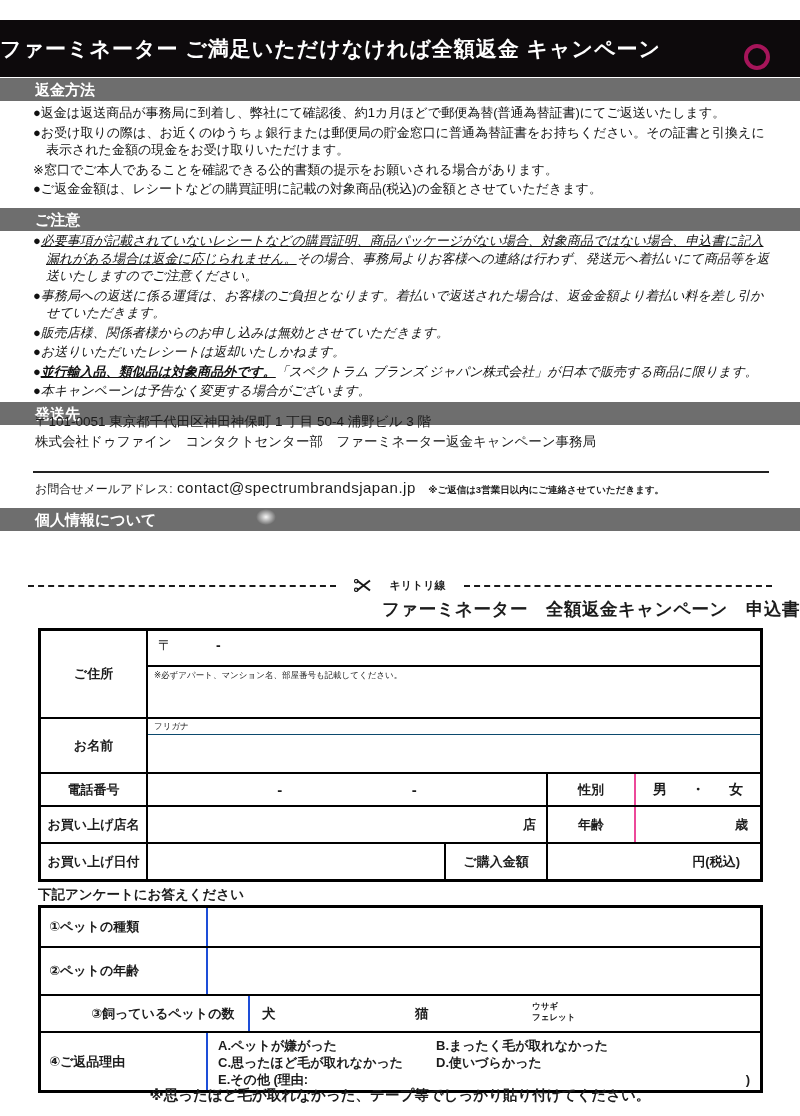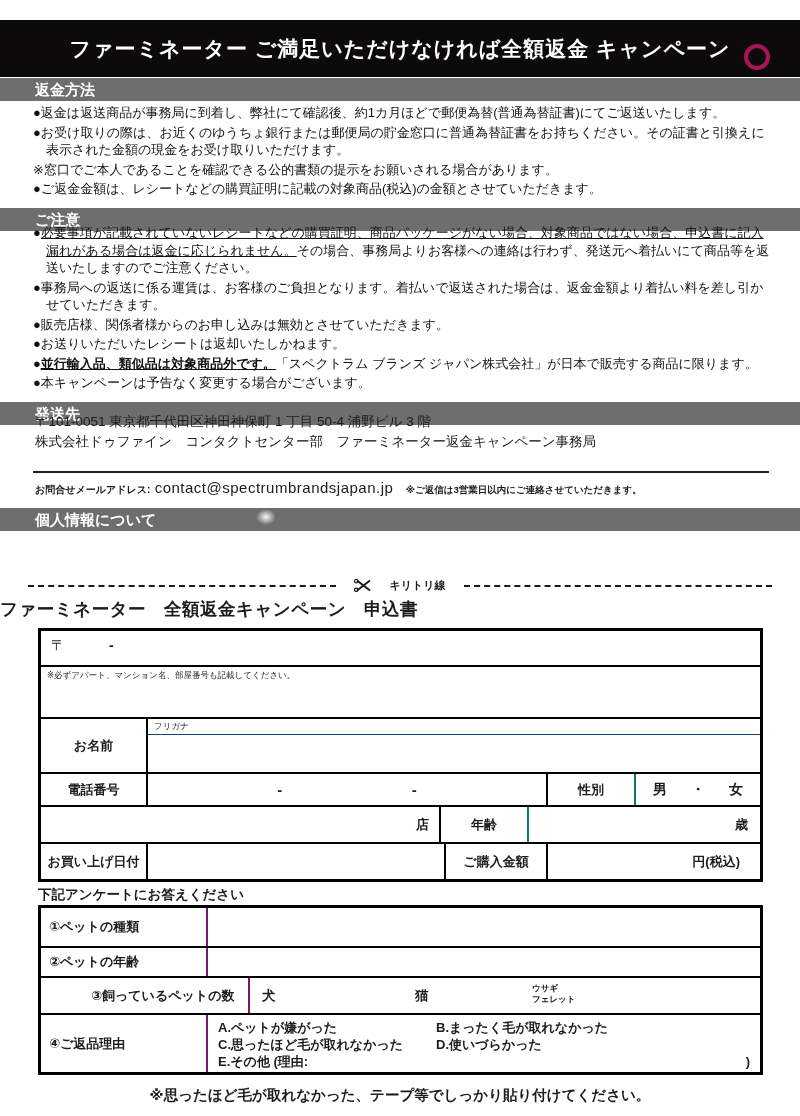--- a/index.html
+++ b/index.html
@@ -1,93 +1,93 @@
 <!DOCTYPE html>
 <html><head>
 <meta charset="utf-8">
 <style>
   * { margin:0; padding:0; box-sizing:border-box; }
   body { font-family:"Liberation Sans","DejaVu Sans",sans-serif; background:#ffffff; }
   .page { position:relative; width:800px; height:1116px; background:#fff; overflow:hidden; color:#1c1c1c; }
 
   
   .banner { position:absolute; left:0; top:20px; width:800px; height:57px; background:#0d0a0c; }
-  .banner-title { position:absolute; left:0; top:15px; width:100%; text-align:center;
+  .banner-title { position:absolute; left:0; top:15px; width:100%; 
     color:#fff; font-size:21px; font-weight:bold; letter-spacing:1px; }
   .ring { position:absolute; right:30px; top:24px; width:26px; height:26px;
     border:4px solid #a6155a; border-radius:50%; }
 
   
   .bar { position:absolute; left:0; width:800px; height:23px; background:#6e6e6e;
     color:#fff; font-weight:bold; font-size:15px; line-height:23px; padding-left:35px; }
   .bar1 { top:78px; } .bar2 { top:208px; } .bar3 { top:402px; } .bar4 { top:508px; }
   .artifact { position:absolute; left:256px; top:509px; width:20px; height:16px; border-radius:50%;
     background:radial-gradient(ellipse at center, rgba(255,255,255,.95) 0%, rgba(255,255,255,0) 70%); }
 
   
   .content { position:absolute; left:33px; width:742px; font-size:13px; line-height:17.5px; color:#111; }
-  .c1 { top:104px; } .c2 { top:224px; } .c4 { top:535px; }
+  .c1 { top:104px; } .c2 { top:232px;font-style:italic; } .c4 { top:535px; }
   .li { padding-left:13px; text-indent:-13px; margin-bottom:2px; }
   .u  { text-decoration:underline; }
   .bu { font-weight:bold; text-decoration:underline; }
 
   
   .ship { position:absolute; left:35px; top:412px; width:735px; font-size:13.5px; line-height:20px; }
   .ship-divider { position:absolute; left:33px; top:471px; width:736px; border-top:2px solid #222; }
   .contact { position:absolute; left:35px; top:479px; width:740px; white-space:nowrap; }
-  .contact-label { font-weight:bold; font-size:10px; }
+  .contact-label { font-weight:normal; font-size:12px; }
   .contact-email { font-size:15px; letter-spacing:.5px; }
   .contact-note  { font-size:9.5px; font-weight:bold; margin-left:8px; }
 
   
   .cut { position:absolute; left:28px; top:578px; width:744px; display:flex; align-items:center; gap:18px; }
   .cut .dash { flex:1; border-top:2.5px dashed #1a1a1a; }
   .cut-label { font-size:11px; font-weight:bold; white-space:nowrap; }
   .scissors { display:flex; align-items:center; }
 
   
-  .form-title { position:absolute; left:0; top:597px; width:800px; text-align:left;
+  .form-title { position:absolute; left:0; top:597px; width:800px; text-align:right;
     font-size:17.5px; font-weight:bold; letter-spacing:.5px; }
   .main-table { position:absolute; left:38px; top:628px; width:725px; border:3px solid #000; background:#fff; }
   .trow { display:flex; border-bottom:2px solid #000; }
   .trow:last-child { border-bottom:none; }
   .lbl { width:107px; border-right:2px solid #000; display:flex; align-items:center;
     justify-content:center; font-weight:bold; font-size:13px; text-align:center; }
   .r-address { height:88px; } .r-name { height:55px; } .r-phone { height:33px; }
   .r-store { height:37px; } .r-date { height:35px; }
   .vcol { flex:1; display:flex; flex-direction:column; }
   .sub1 { height:36px; border-bottom:2px solid #000; padding:6px 0 0 10px; font-size:14px; }
   .postal-dash { margin-left:44px; font-weight:bold; }
   .sub2 { flex:1; font-size:8.5px; padding:3px 0 0 6px; color:#222; }
   .furigana { height:16px; border-bottom:1px solid #0c4a6e; font-size:8.5px; padding:2px 0 0 6px; color:#222; }
   .name-space { flex:1; }
   .phone-val { width:400px; border-right:2px solid #000; display:flex; justify-content:space-evenly;
     align-items:center; font-weight:bold; font-size:15px; }
-  .cell-lbl { width:88px; border-right:2px solid #0f766e; display:flex; align-items:center;
+  .cell-lbl { width:88px; border-right:2px solid #ec4899; display:flex; align-items:center;
     justify-content:center; font-weight:bold; font-size:13px; }
   .gender-val { flex:1; display:flex; justify-content:center; align-items:center; gap:24px;
     font-weight:bold; font-size:14px; }
   .store-val { width:400px; border-right:2px solid #000; display:flex; align-items:center;
     justify-content:flex-end; padding-right:10px; font-weight:bold; font-size:13px; }
   .age-val { flex:1; display:flex; align-items:center; justify-content:flex-end;
     padding-right:12px; font-weight:bold; font-size:13px; }
   .date-val { width:298px; border-right:2px solid #000; }
   .amount-lbl { width:102px; border-right:2px solid #000; display:flex; align-items:center;
     justify-content:center; font-weight:bold; font-size:13px; }
   .amount-val { flex:1; display:flex; align-items:center; justify-content:flex-end;
     padding-right:20px; font-weight:bold; font-size:13px; }
 
   
   .survey-heading { position:absolute; left:38px; top:886px; font-weight:bold; font-size:13.5px; }
   .survey-table { position:absolute; left:38px; top:905px; width:725px; border:3px solid #000; background:#fff; }
   .srow { display:flex; border-bottom:2px solid #000; }
   .srow:last-child { border-bottom:none; }
-  .slbl { width:167px; border-right:2px solid #701a75; display:flex; align-items:center;
+  .slbl { width:167px; border-right:2px solid #1d4ed8; display:flex; align-items:center;
     padding-left:8px; font-weight:bold; font-size:13px; }
-  .s1 { height:40px; } .s2 { height:30px; } .s3 { height:37px;padding-left:42px; } .s4 { height:57px; }
+  .s1 { height:40px; } .s2 { height:48px; } .s3 { height:37px;padding-left:42px; } .s4 { height:57px; }
   .sval { flex:1; position:relative; }
   .pet1 { position:absolute; left:12px; top:9px; font-weight:bold; font-size:13.5px; }
   .pet2 { position:absolute; left:165px; top:9px; font-weight:bold; font-size:13.5px; }
   .pets-small { position:absolute; left:282px; top:5px; display:flex; flex-direction:column;
     font-size:8.5px; line-height:11px; font-weight:bold; }
   .reasons { padding:4px 10px 0 10px; font-size:13px; font-weight:bold; line-height:17px; }
   .rline { display:flex; }
   .rcol1 { width:218px; }
   .sp { flex:1; }
 
@@ -148,20 +148,21 @@
       </svg>
     </span>
     <span class="cut-label">キリトリ線</span>
     <div class="dash"></div>
   </div>
 
   <div class="form-title">ファーミネーター　全額返金キャンペーン　申込書</div>
 
   <div class="main-table">
     <div class="trow r-address">
+      <div class="lbl">ご住所</div>
       <div class="vcol">
         <div class="sub1"><span>〒</span><span class="postal-dash">-</span></div>
         <div class="sub2"><span>※必ずアパート、マンション名、部屋番号も記載してください。</span></div>
       </div>
     </div>
     <div class="trow r-name">
       <div class="lbl">お名前</div>
       <div class="vcol">
         <div class="furigana">フリガナ</div>
         <div class="name-space"></div>
@@ -174,20 +175,21 @@
           <span>-</span>
         </div>
       <div class="cell-lbl">性別</div>
       <div class="gender-val">
           <span>男</span>
           <span>・</span>
           <span>女</span>
         </div>
     </div>
     <div class="trow r-store">
+      <div class="lbl">お買い上げ店名</div>
       <div class="store-val">
           <span>店</span>
         </div>
       <div class="cell-lbl">年齢</div>
       <div class="age-val">
           <span>歳</span>
         </div>
     </div>
     <div class="trow r-date">
       <div class="lbl">お買い上げ日付</div>

